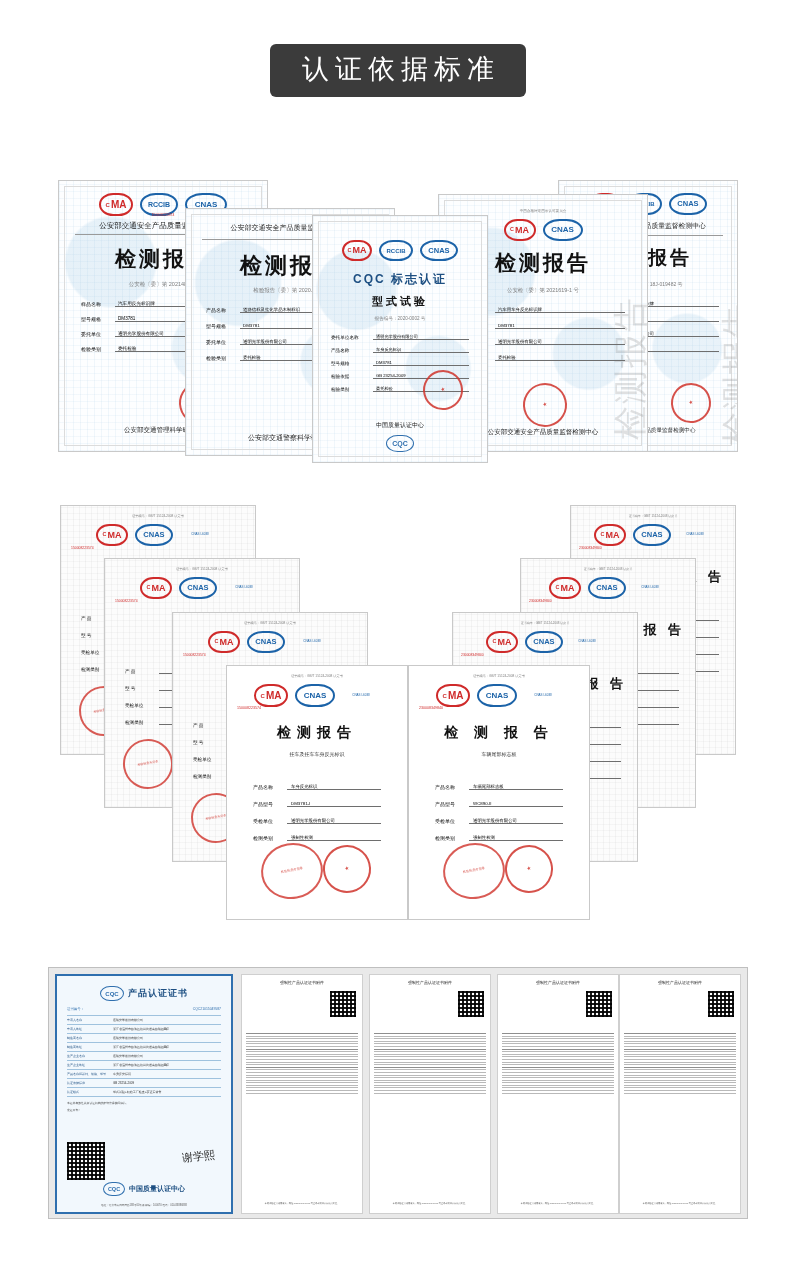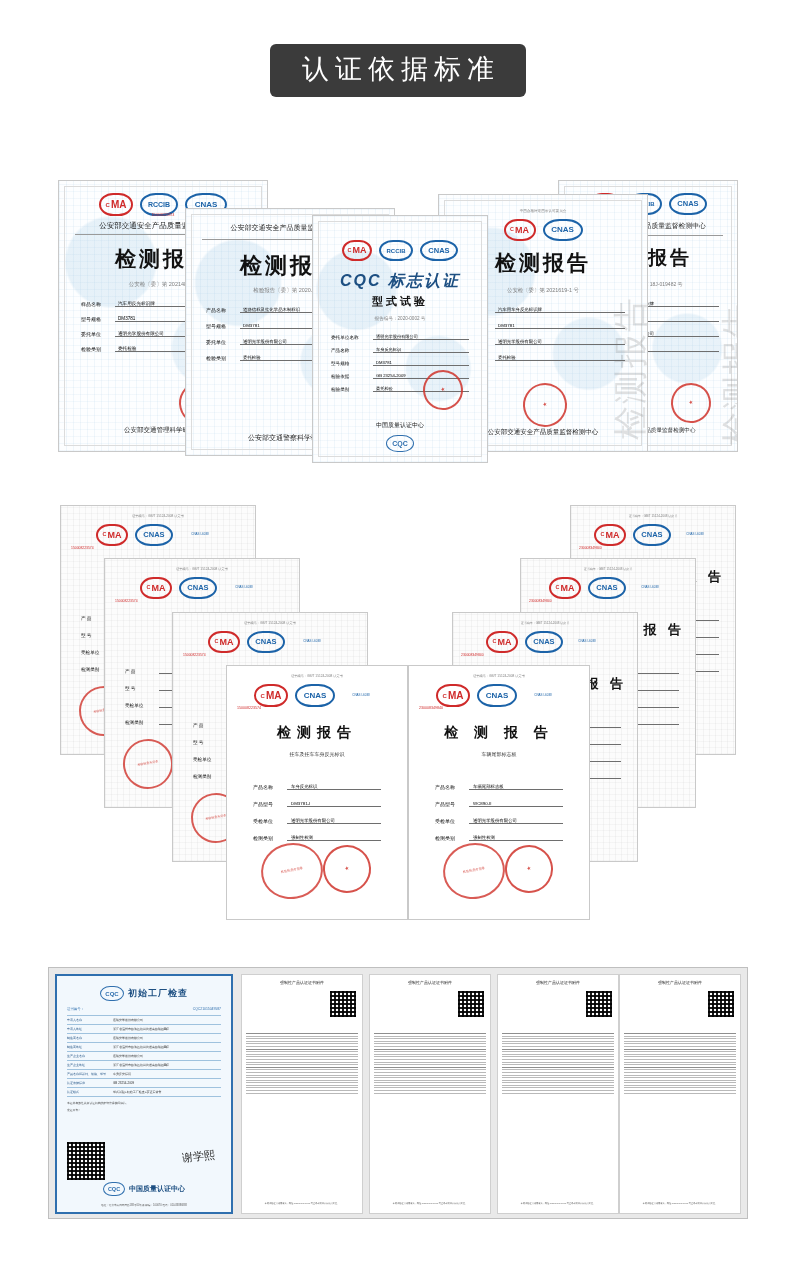--- a/index.html
+++ b/index.html
@@ -344,21 +344,21 @@
 <div class="cert bgblue" style="left:312px; top:215px; width:176px; height:248px; z-index:5;">
   <div class="inner-frame"></div>
   <div class="logos" style="top:24px;">
     <span class="logo-ma" style="width:26px;height:17px;font-size:9px;">
         <i>C</i>
         <span>MA</span>
       </span>
     <span class="logo-rccib" style="width:30px;height:17px;font-size:6px;">RCCIB</span>
     <span class="logo-cnas" style="width:34px;height:17px;font-size:7.5px;">CNAS</span>
   </div>
-  <div class="cert-head" style="position:absolute;top:55px;left:0;right:0;font-size:16px;letter-spacing:2px;color:#1d4f82;font-style:italic;">CQC 标志认证</div>
+  <div class="cert-head" style="position:absolute;top:55px;left:0;right:0;font-size:12px;letter-spacing:2px;color:#1d4f82;">CQC 标志认证</div>
   <div class="cert-head" style="position:absolute;top:78px;left:0;right:0;font-size:11px;letter-spacing:3px;">型式试验</div>
   <div class="ctr muted" style="position:absolute;top:100px;left:0;right:0;font-size:4.6px;">报告编号：2020-0002 号</div>
 
   <div style="position:absolute;top:118px;left:18px;right:18px;">
     <div style="display:flex;align-items:flex-end;margin-bottom:7px;">
       <span style="font-size:4.6px;width:42px;">委托单位名称</span>
       <span class="dotline" style="flex:1;font-size:4.2px;padding-left:3px;">通明光学股份有限公司</span>
     </div>
     <div style="display:flex;align-items:flex-end;margin-bottom:7px;">
       <span style="font-size:4.6px;width:42px;">产品名称</span>
@@ -740,21 +740,21 @@
     <span class="star">★</span>
   </div>
 </div>
 
 <div class="band">
   <div class="band-inner">
 
     <div class="cqc-cert">
       <div style="display:flex;align-items:center;justify-content:center;gap:4px;margin-top:10px;">
         <span class="cqc-mark" style="width:22px;height:13px;font-size:6px;border-radius:50%/60%;">CQC</span>
-        <span style="font-size:9px;color:#1d4f82;font-weight:bold;letter-spacing:1px;">初始工厂检查</span>
+        <span style="font-size:9px;color:#1d4f82;font-weight:bold;letter-spacing:1px;">产品认证证书</span>
       </div>
       <div style="display:flex;justify-content:space-between;align-items:center;margin:6px 10px 4px 10px;">
         <span style="font-size:3.4px;color:#2f6fae;">证书编号：</span>
         <span style="font-size:3.4px;color:#2f6fae;">CQC21015049587</span>
       </div>
       <div style="margin:0 10px;">
         <div style="display:flex;border-top:1px solid #9fc2de;padding:2px 0;">
           <span style="width:46px;font-size:3px;color:#1d4f82;">申请人名称</span>
           <span style="flex:1;font-size:3px;color:#333;">通明光学股份有限公司</span>
         </div>

